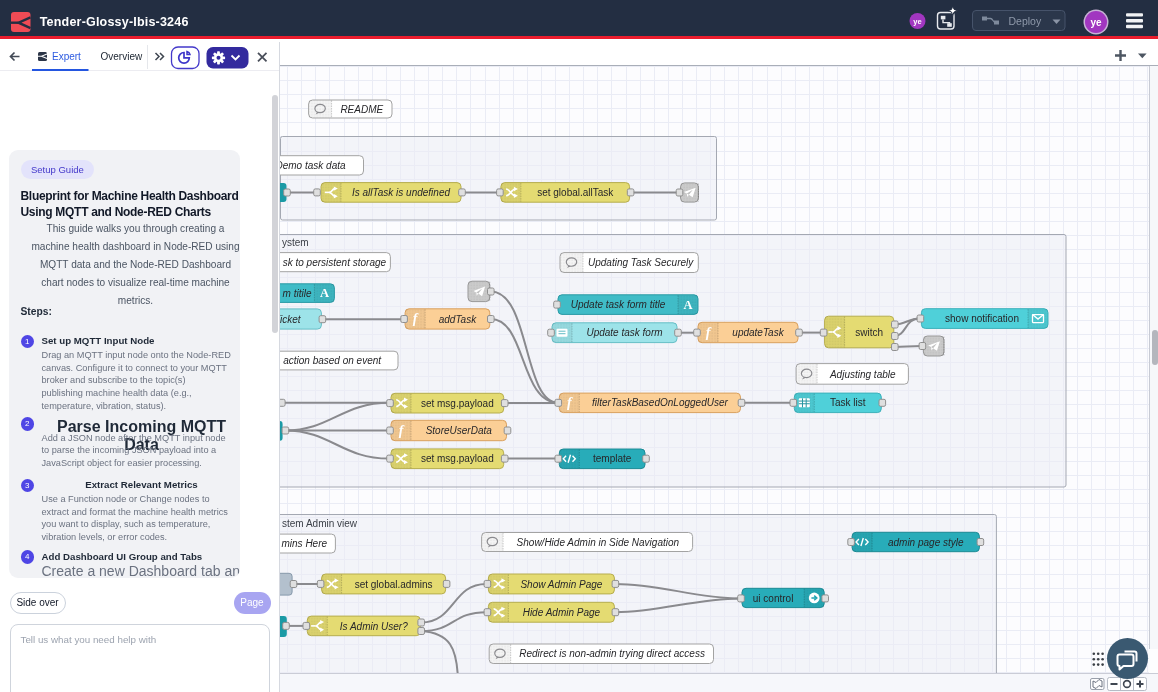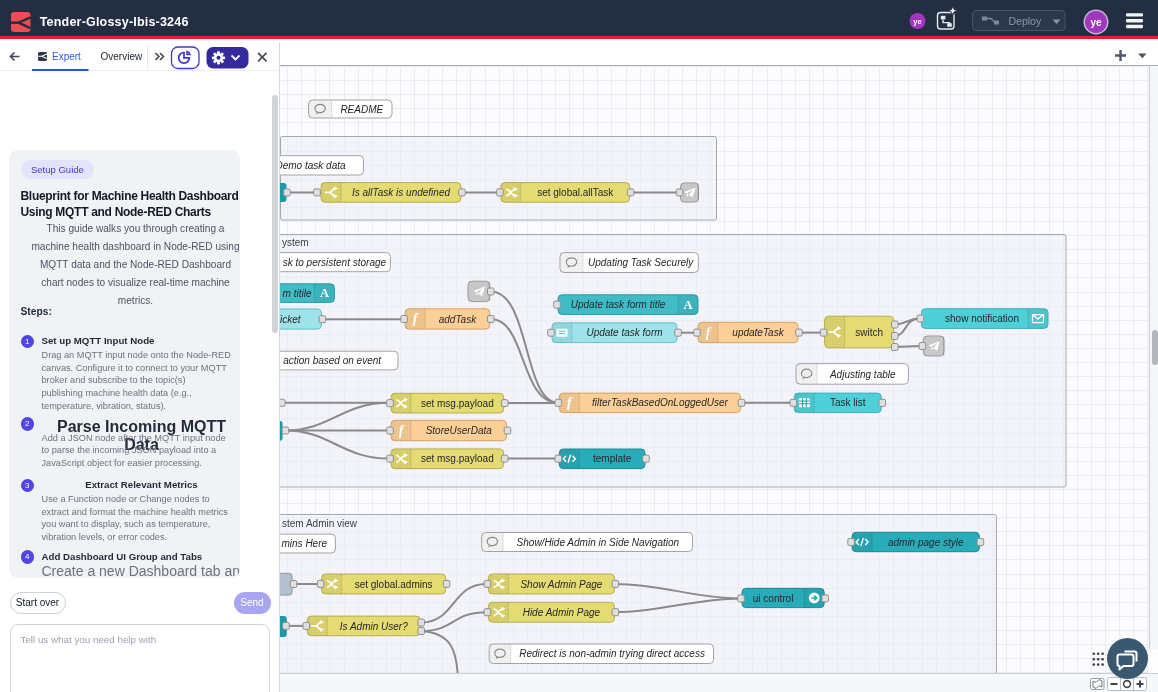--- a/index.html
+++ b/index.html
@@ -672,16 +672,16 @@
       <div style="position:absolute;left:21px;top:0.5px;width:200px;font-size:9.7px;font-weight:bold;color:#1f2937;text-align:center;">Extract Relevant Metrics</div>
       <div style="position:absolute;left:21px;top:14.5px;width:200px;font-size:9.2px;color:#6b7280;line-height:12.7px;white-space:nowrap;">Use a Function node or Change nodes to<br>extract and format the machine health metrics<br>you want to display, such as temperature,<br>vibration levels, or error codes.</div>
     </div>
     <div class="step" style="position:absolute;left:11.5px;top:400.5px;">
       <div style="position:absolute;left:0;top:0;width:13.5px;height:13.5px;border-radius:50%;background:#4f46e5;color:#fff;font-size:8px;text-align:center;line-height:13.5px;">4</div>
       <div style="position:absolute;left:21px;top:0.5px;width:200px;font-size:9.7px;font-weight:bold;color:#1f2937;">Add Dashboard UI Group and Tabs</div>
       <div style="position:absolute;left:21px;top:14.5px;width:200px;font-size:14px;color:#6b7280;line-height:12.7px;white-space:nowrap;">Create a new Dashboard tab and group using</div>
     </div>
   </div>
   <div style="position:absolute;left:272px;top:53px;width:5.5px;height:238px;background:#d2d3d8;border-radius:3px;"></div>
-  <div style="position:absolute;left:9.5px;top:550px;width:56px;height:22px;border:1px solid #cbd2dc;border-radius:11px;font-size:10px;color:#111827;text-align:center;line-height:20px;background:#fff;">Start over</div>
-  <div style="position:absolute;left:233.5px;top:550px;width:37px;height:22px;border-radius:11px;font-size:10px;color:#fff;text-align:center;line-height:22px;background:#a8a5f1;">Send</div>
+  <div style="position:absolute;left:9.5px;top:550px;width:56px;height:22px;border:1px solid #cbd2dc;border-radius:11px;font-size:10px;color:#111827;text-align:center;line-height:20px;background:#fff;">Side over</div>
+  <div style="position:absolute;left:233.5px;top:550px;width:37px;height:22px;border-radius:11px;font-size:10px;color:#fff;text-align:center;line-height:22px;background:#a8a5f1;">Page</div>
   <div style="position:absolute;left:9.5px;top:581.5px;width:260px;height:76px;border:1px solid #cfd4dc;border-radius:8px;background:#fff;font-size:9.8px;color:#9ca3af;padding:9px 10px;">Tell us what you need help with</div>
 </div>
 
 </body></html>

